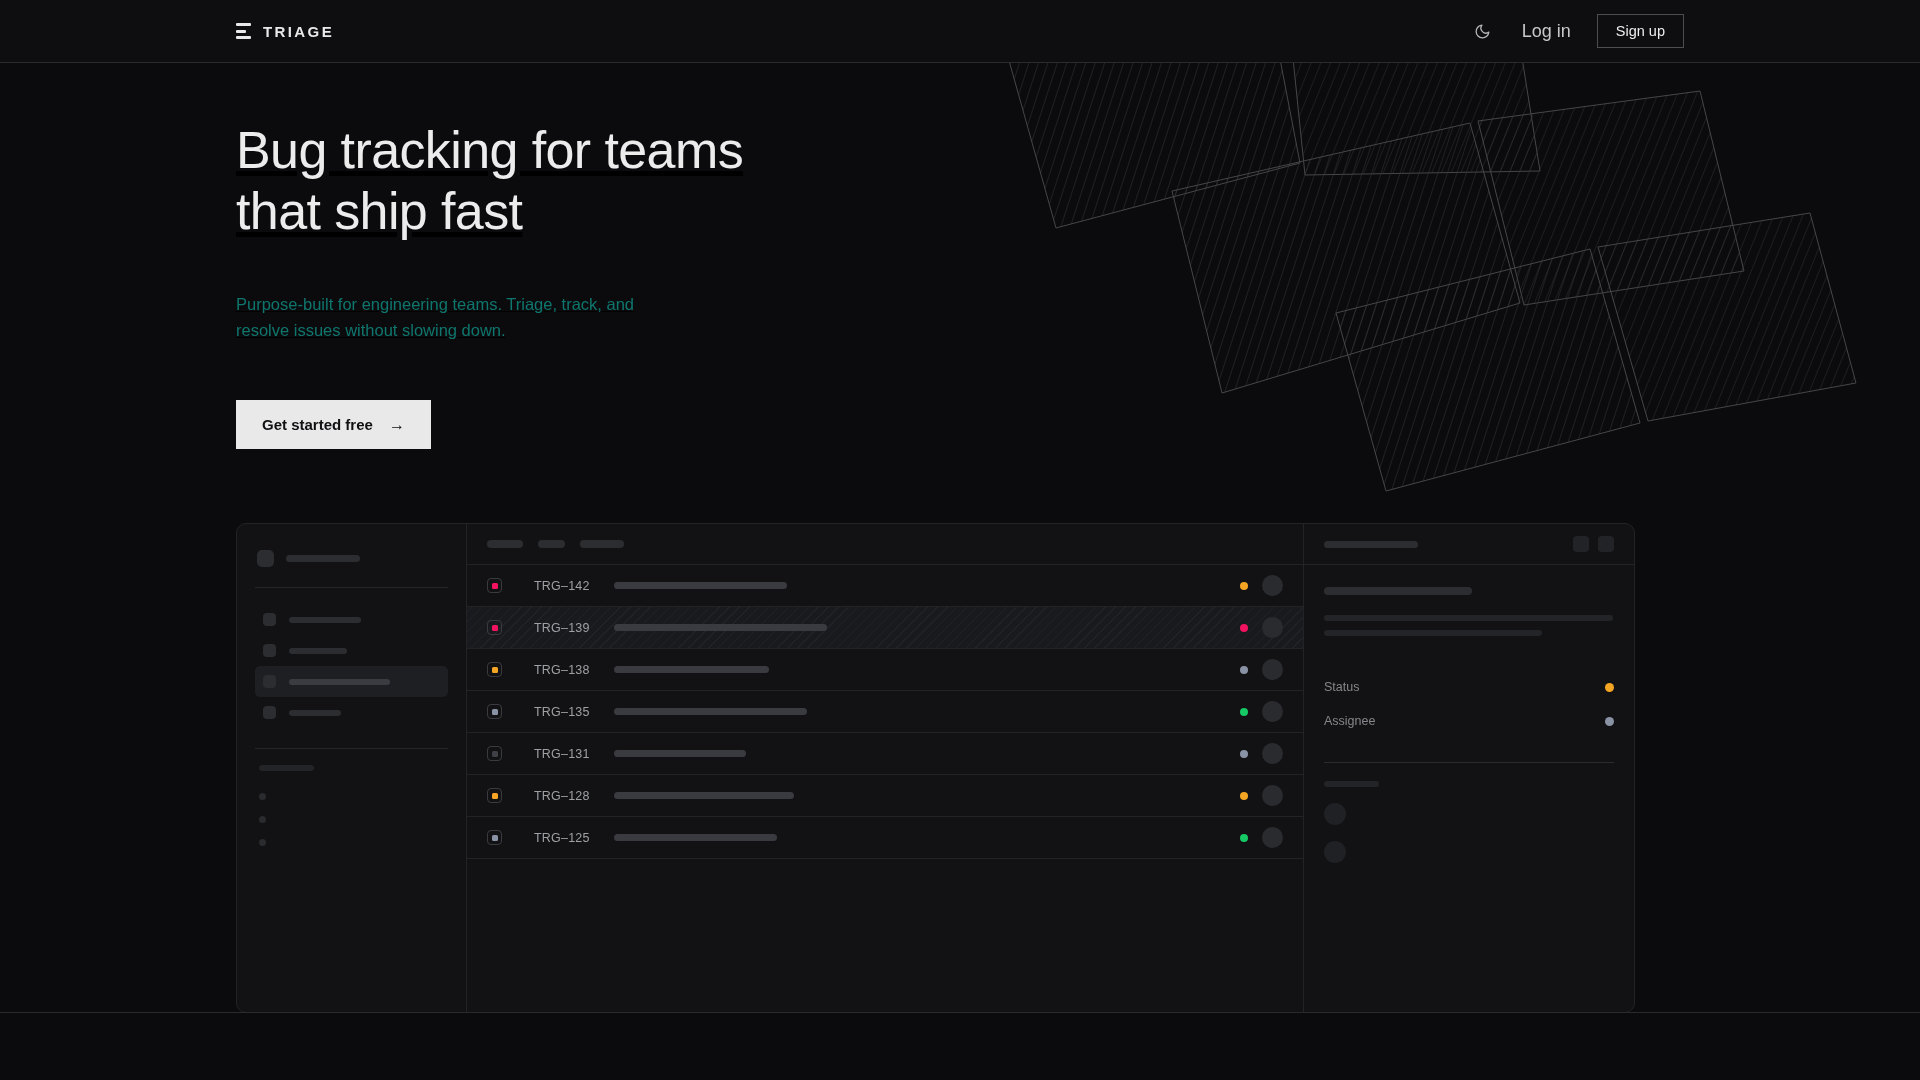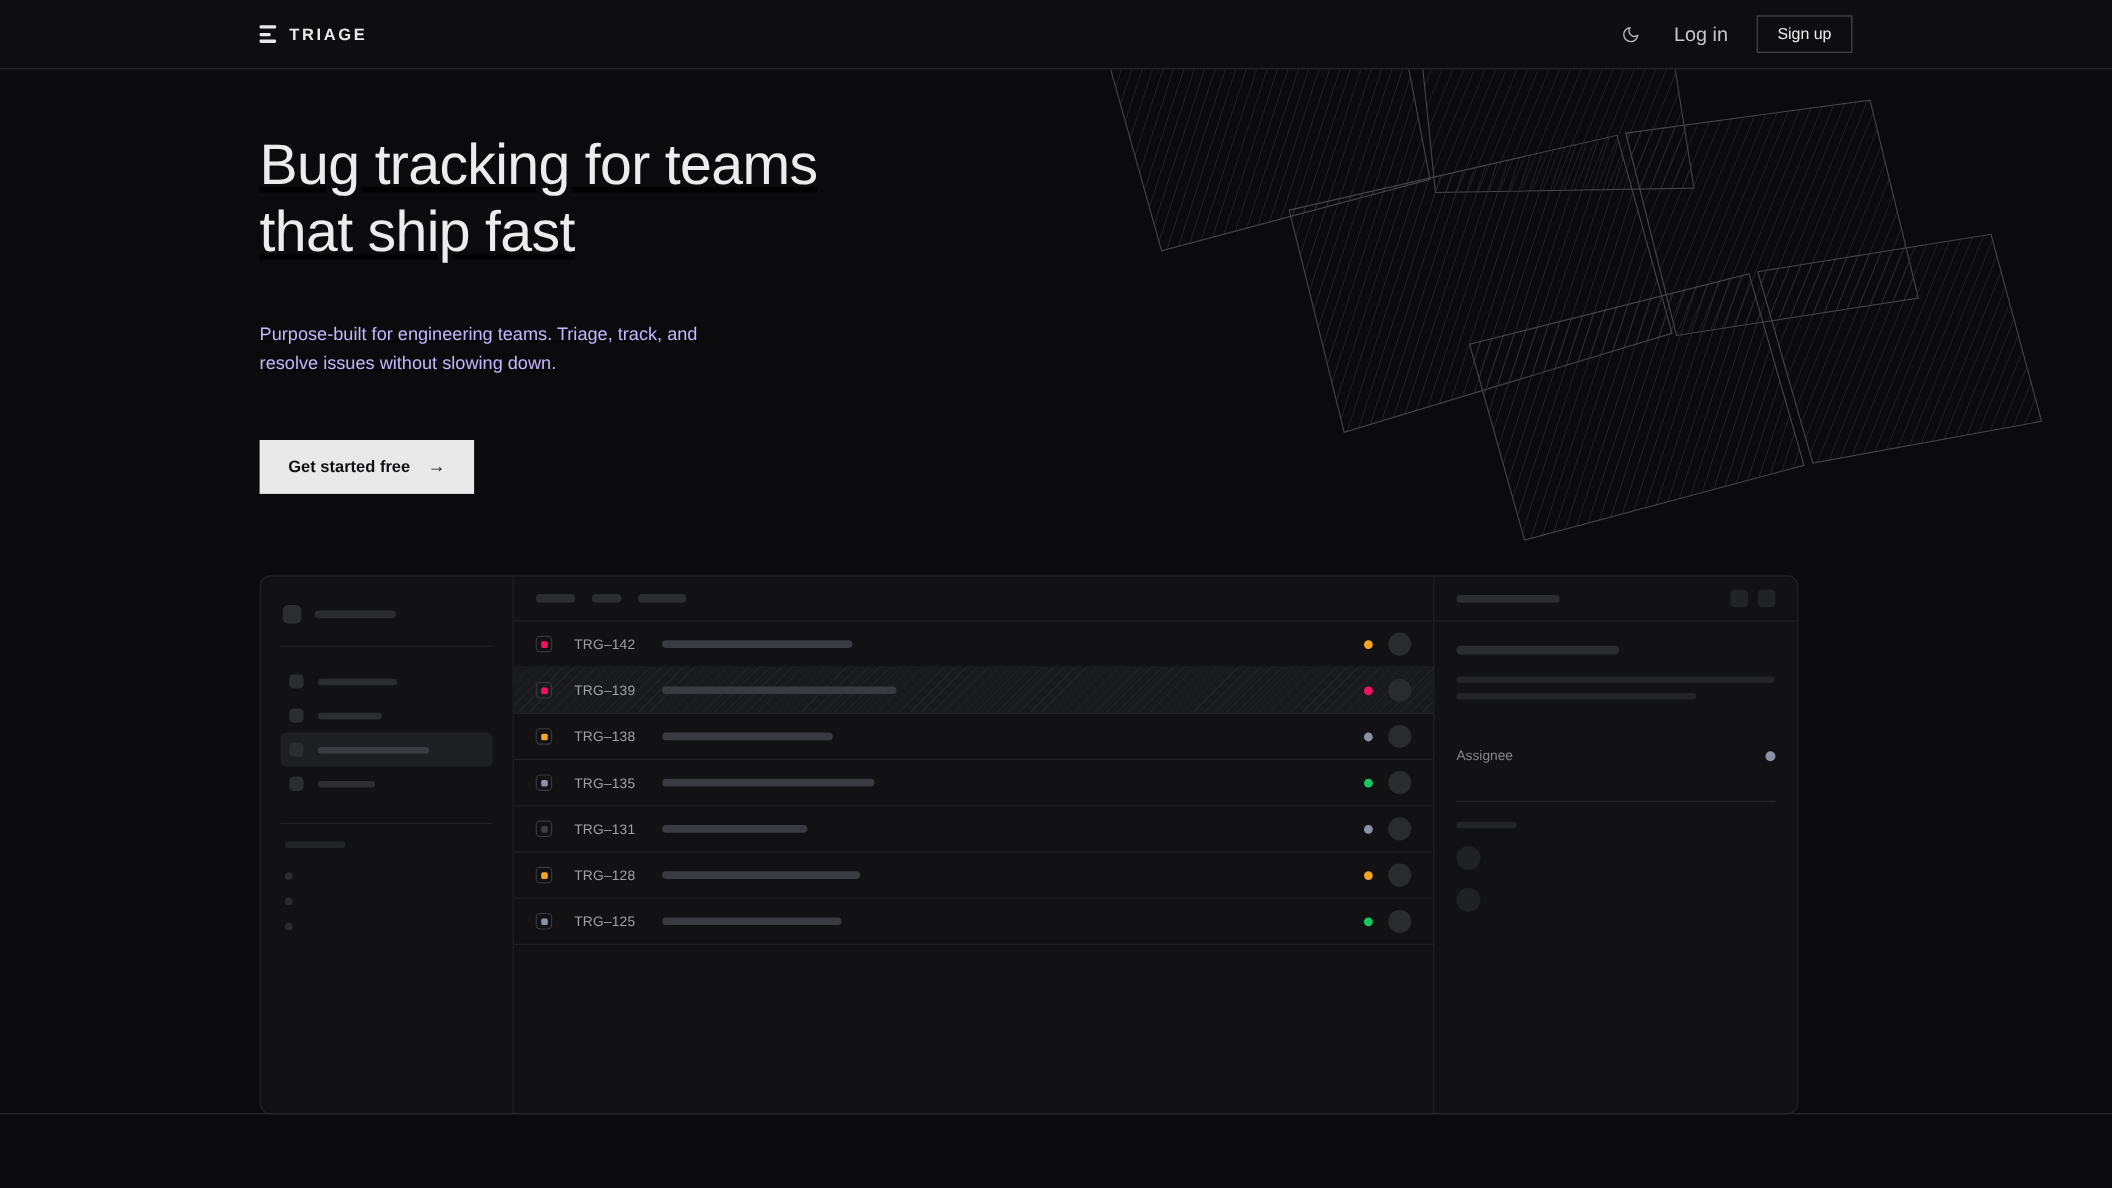--- a/index.html
+++ b/index.html
@@ -112,21 +112,21 @@
     line-height: 1.18;
     font-weight: 400;
     color: #ececed;
     letter-spacing: -0.6px;
     white-space: pre-line;
   }
   .hero-sub {
     margin-top: 48px;
     font-size: 16.5px;
     line-height: 1.62;
-    color: #c4b5fd;
+    color: #0f766e;
     white-space: pre-line;
     max-width: 480px;
   }
   .cta-btn {
     margin-top: 56px;
     display: inline-flex;
     align-items: center;
     gap: 16px;
     background: #e9e9ea;
     color: #101012;
@@ -221,21 +221,21 @@
   .prio-chip {
     width: 15px; height: 15px;
     border: 1px solid #3a3b40;
     border-radius: 4px;
     display: flex; align-items: center; justify-content: center;
     flex: 0 0 15px;
   }
   .prio-chip i { width: 6px; height: 6px; border-radius: 1.5px; display: block; }
   .mk-id {
     width: 70px;
-    margin-left: 20px;
+    margin-left: 32px;
     font-size: 12.5px;
     color: #9fa0a5;
     letter-spacing: 0.2px;
     flex: 0 0 70px;
   }
   .mk-title-bar {
     height: 7px;
     background: #3a3b40;
     border-radius: 4px;
     margin-left: 10px;
@@ -487,20 +487,24 @@
       <div class="mk-detail-body">
         <div id="detail-title">
             <span class="sk-bar" style="display:block;height:8px;width:148px;"></span>
           </div>
         <div id="detail-lines" style="margin-top: 20px;">
             <span class="sk-bar dim" style="display: block; height: 6px; margin-bottom: 9px; width: 289px;"></span>
             <span class="sk-bar dim" style="display: block; height: 6px; margin-bottom: 9px; width: 218px;"></span>
           </div>
         <div class="mk-meta" id="detail-meta">
             <div class="mk-meta-row">
+              <span class="mk-meta-label">Status</span>
+              <span class="mk-meta-dot" style="background:#f5a524"></span>
+            </div>
+            <div class="mk-meta-row">
               <span class="mk-meta-label">Assignee</span>
               <span class="mk-meta-dot" style="background:#8a93a6"></span>
             </div>
           </div>
         <div class="mk-detail-divider"></div>
         <span class="sk-bar dim" id="detail-foot-pill" style="display: block; height: 6px; width: 55px;"></span>
         <div class="mk-foot-avatars" id="detail-foot-avs">
             <span class="mk-foot-av"></span>
             <span class="mk-foot-av"></span>
           </div>

